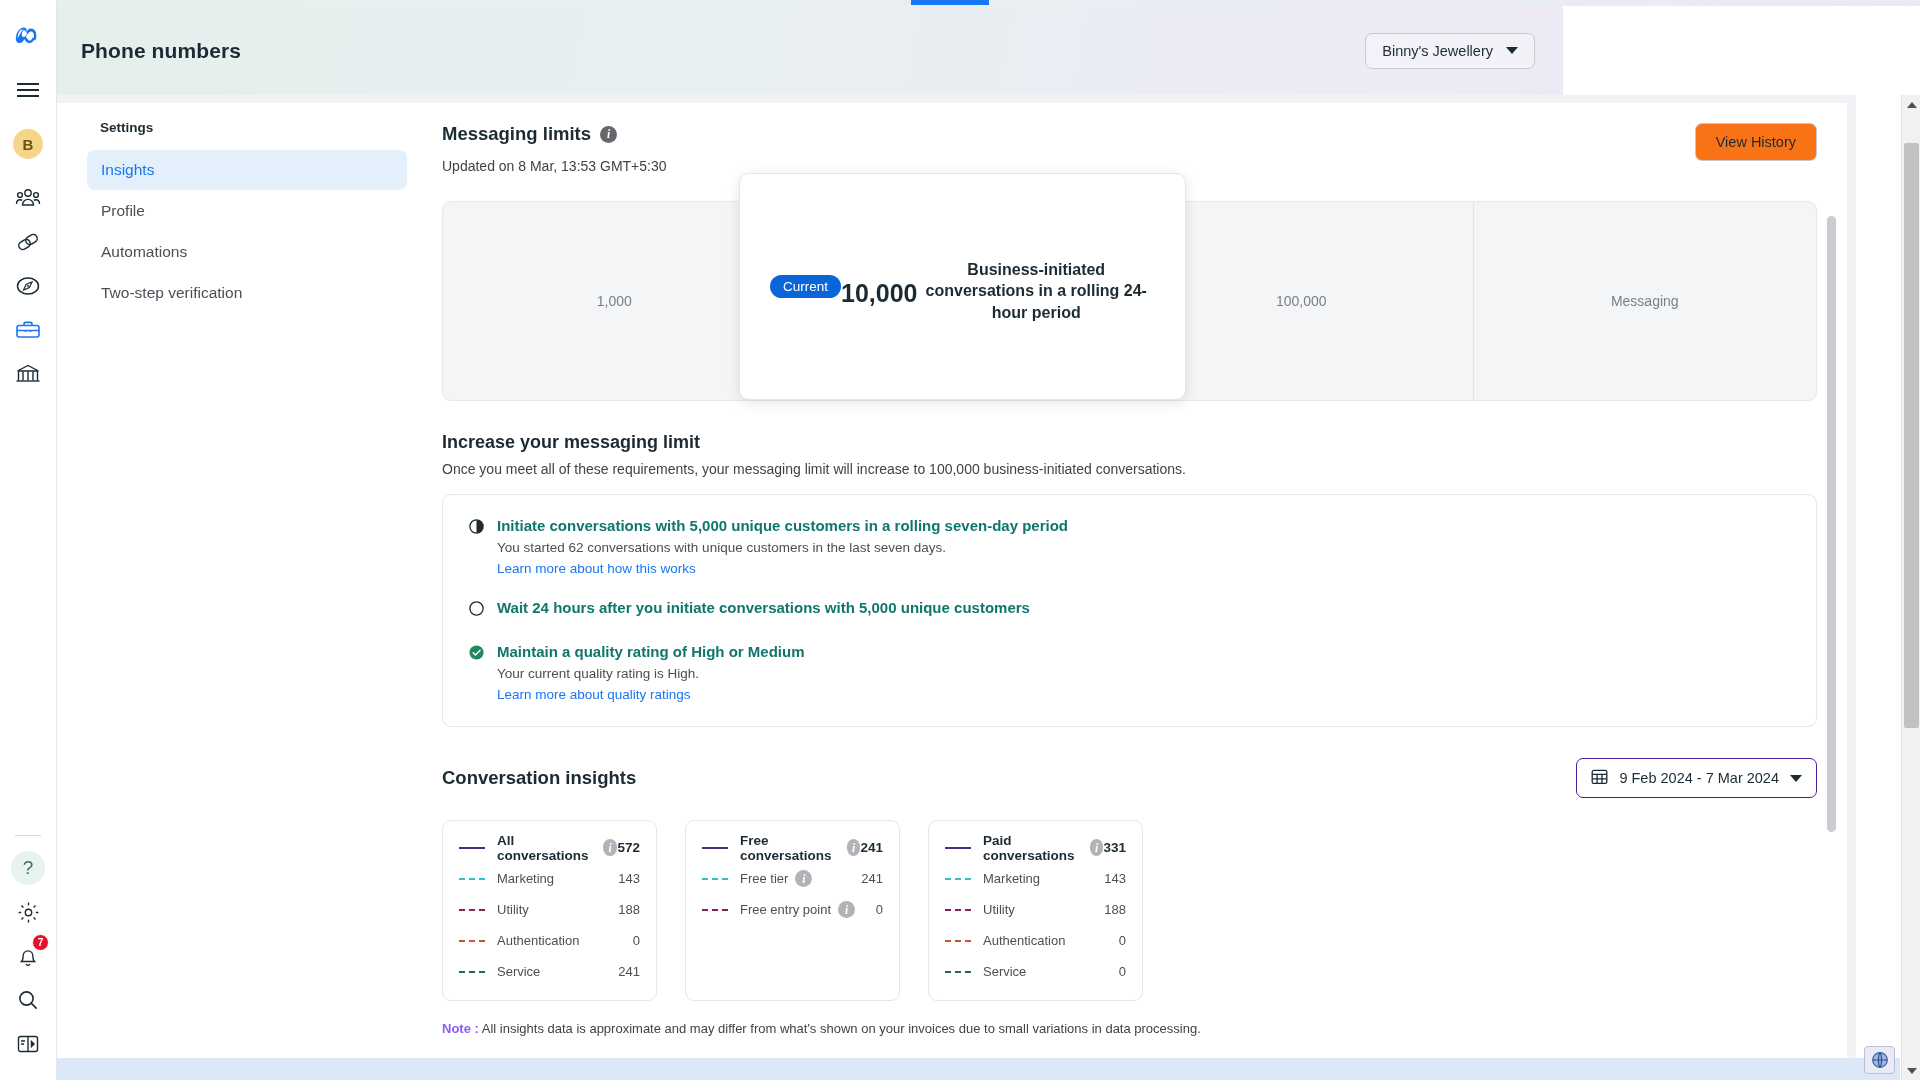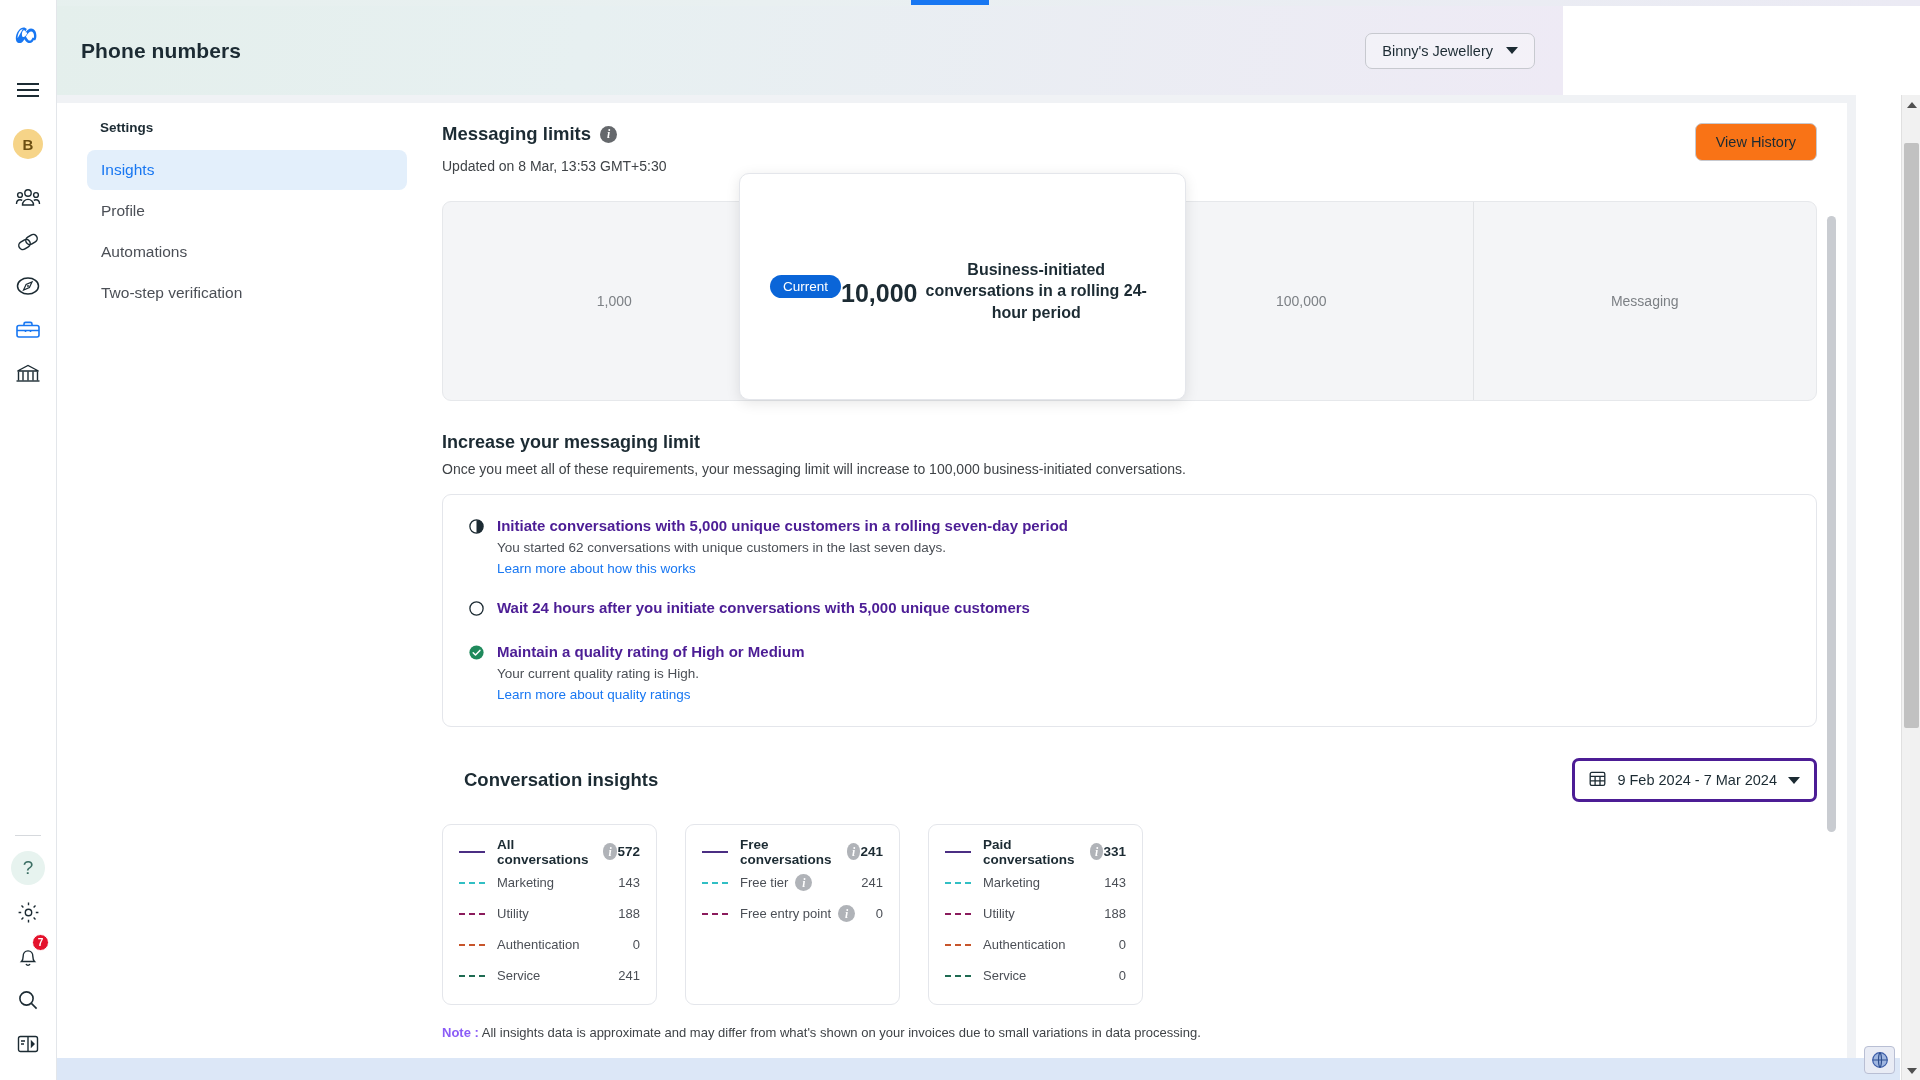--- a/index.html
+++ b/index.html
@@ -147,30 +147,30 @@
   .increase-wrap { margin-top: 31px; }
   .increase-title { font-size: 18px; font-weight: bold; color: #1c2b33; }
   .increase-sub { font-size: 14px; color: #3f4347; margin-top: 8px; }
   .req-card {
     margin-top: 17px; border: 1px solid #e4e6eb; border-radius: 9px;
     padding: 22px 26px 24px;
   }
   .req-row { display: flex; gap: 13px; }
   .req-row + .req-row { margin-top: 23px; }
   .req-marker { flex: 0 0 auto; margin-top: 2px; }
-  .req-title { font-size: 15px; font-weight: bold; color: #4c1d95; }
+  .req-title { font-size: 15px; font-weight: bold; color: #0f766e; }
   .req-desc { font-size: 13.5px; color: #4b4f56; margin-top: 6px; }
   .req-link { font-size: 13.5px; color: #1877f2; margin-top: 6px; cursor: pointer; }
 
   
   .insights-wrap { margin-top: 31px; }
-  .insights-head { display: flex; align-items: center; margin-left: 22px; }
+  .insights-head { display: flex; align-items: center; }
   .insights-title { font-size: 18.5px; font-weight: bold; color: #1c2b33; }
   .date-picker {
-    margin-left: auto; border: 3px solid #4c1d95; background: #fff;
+    margin-left: auto; border: 1px solid #4c1d95; background: #fff;
     border-radius: 7px; padding: 9px 14px; font-size: 14.5px; color: #1c2b33;
     display: flex; align-items: center; gap: 11px; cursor: pointer;
   }
   .cards-row { display: flex; gap: 28px; margin-top: 22px; }
   .stat-card {
     width: 215px; border: 1px solid #e4e6eb; border-radius: 9px;
     padding: 15px 16px 17px;
   }
   .stat-row { display: flex; align-items: center; height: 23px; }
   .stat-row + .stat-row { margin-top: 8px; }

